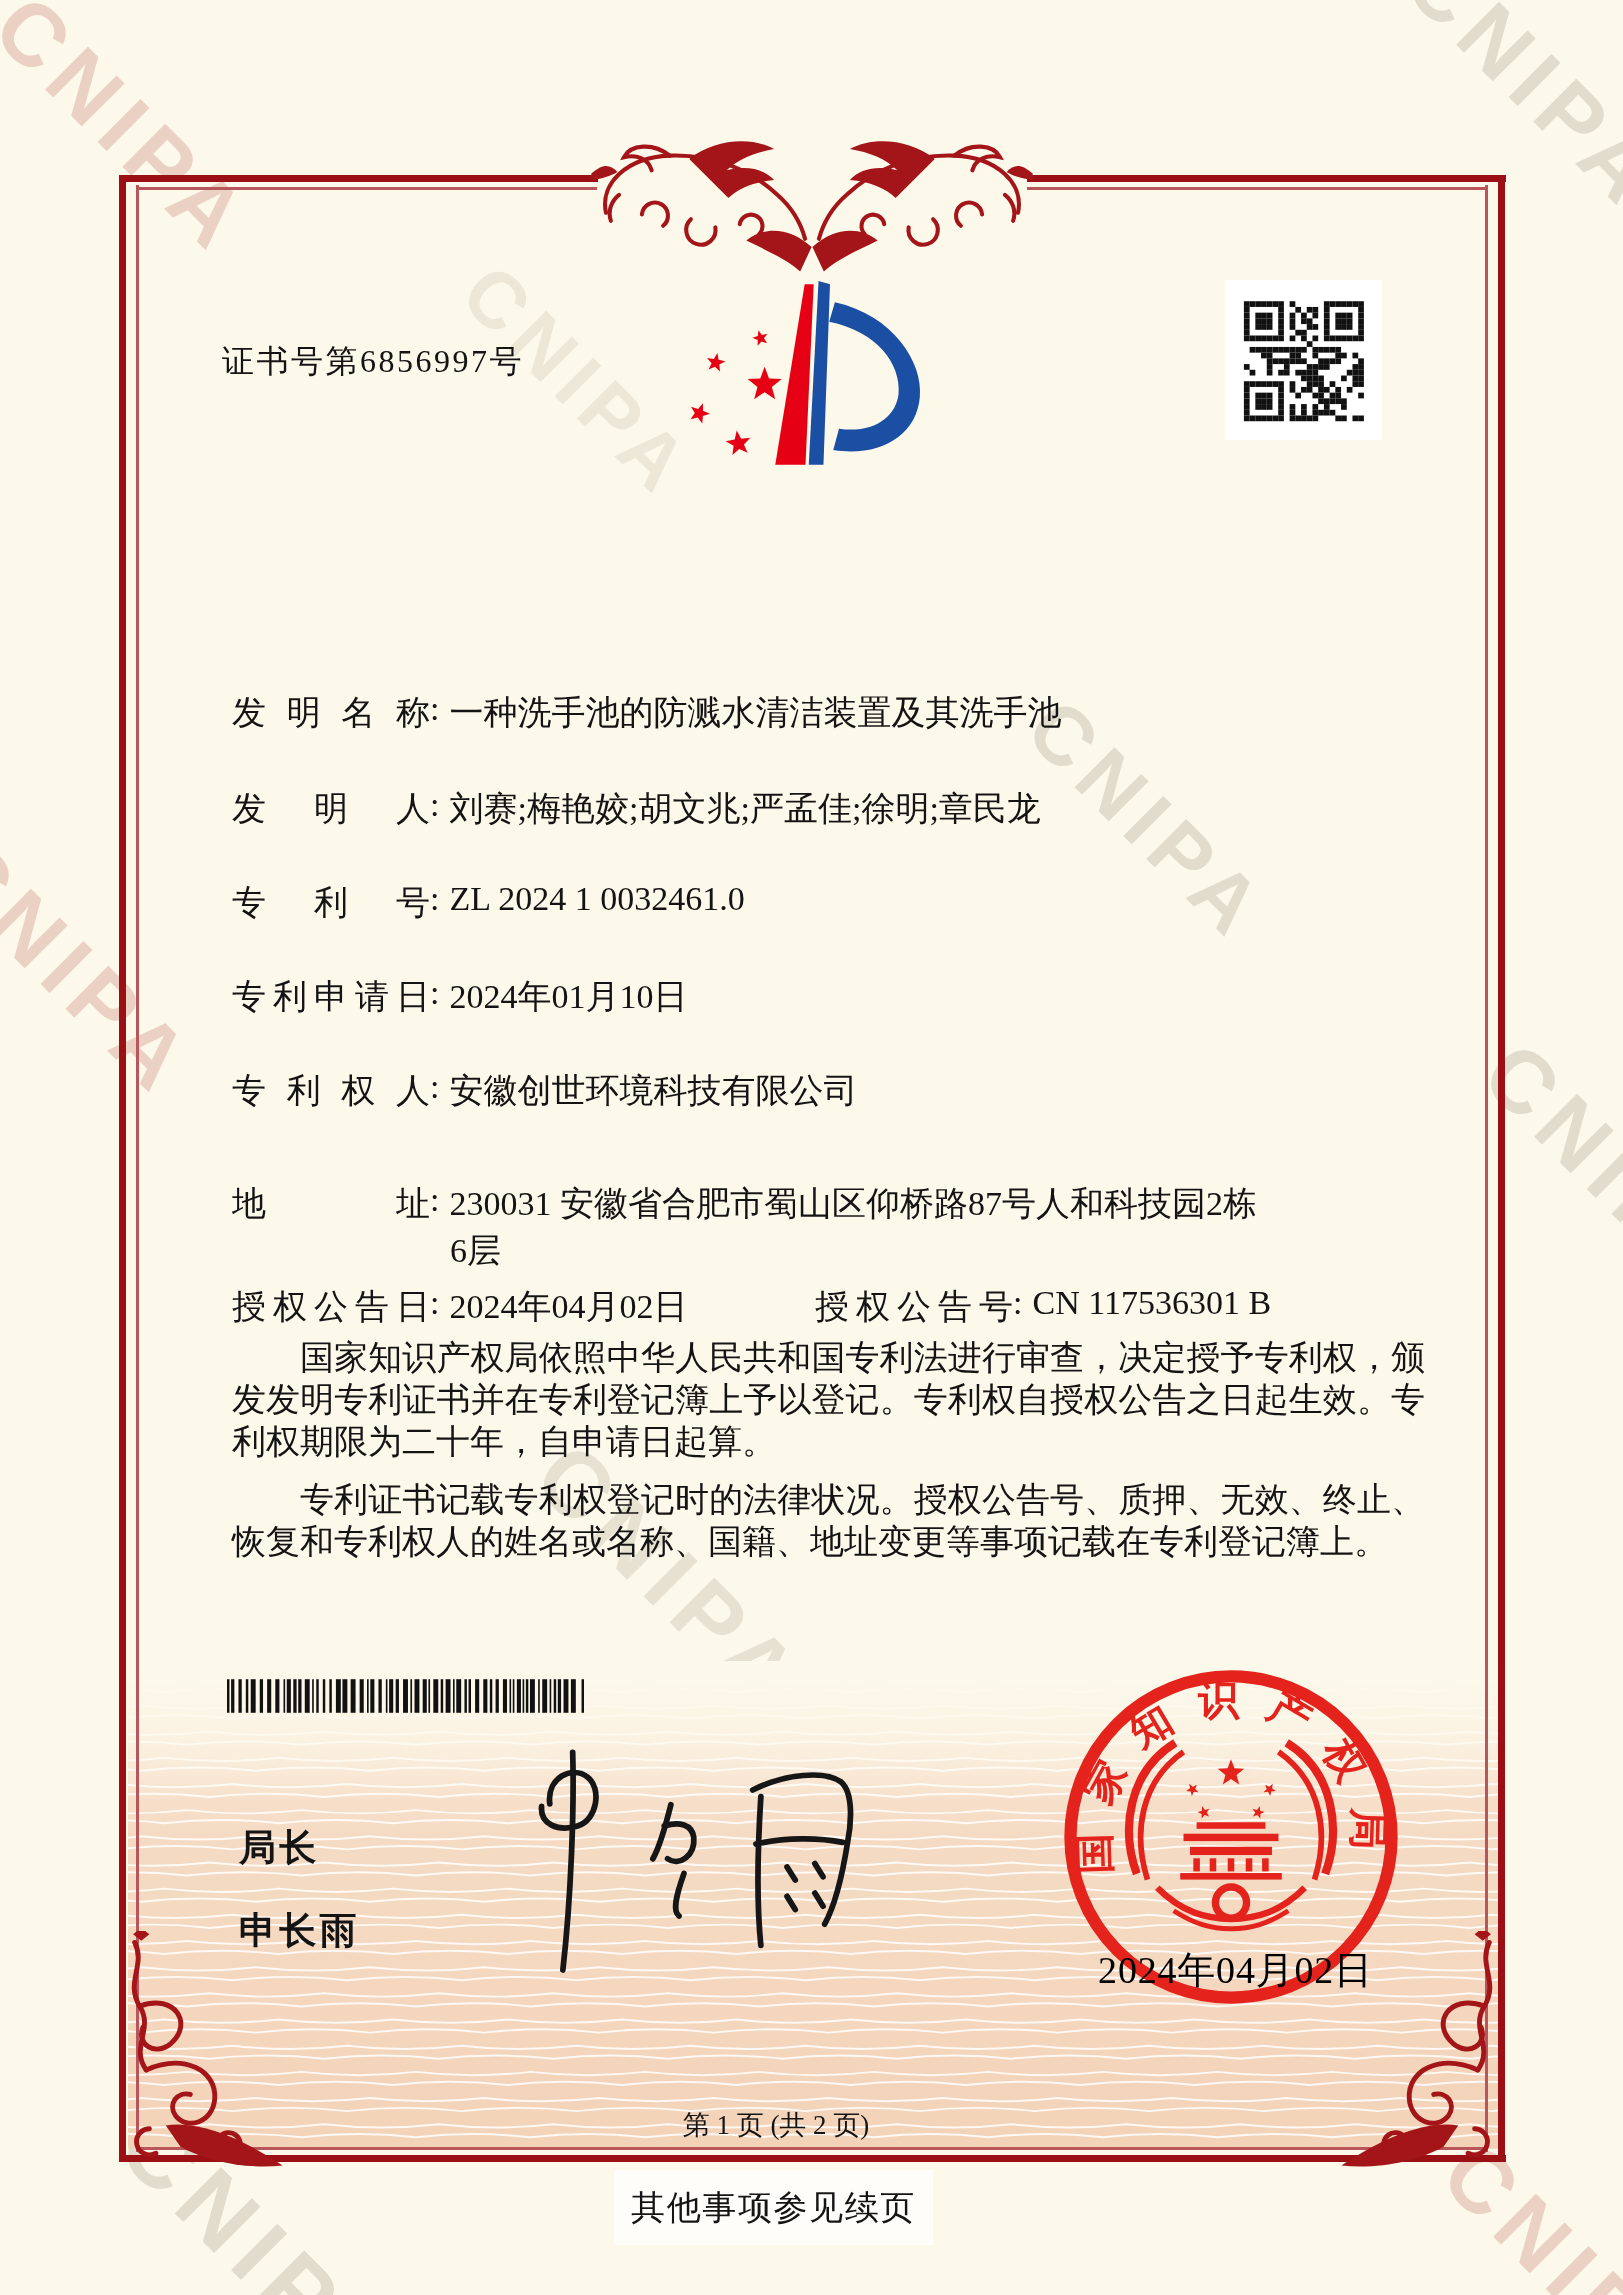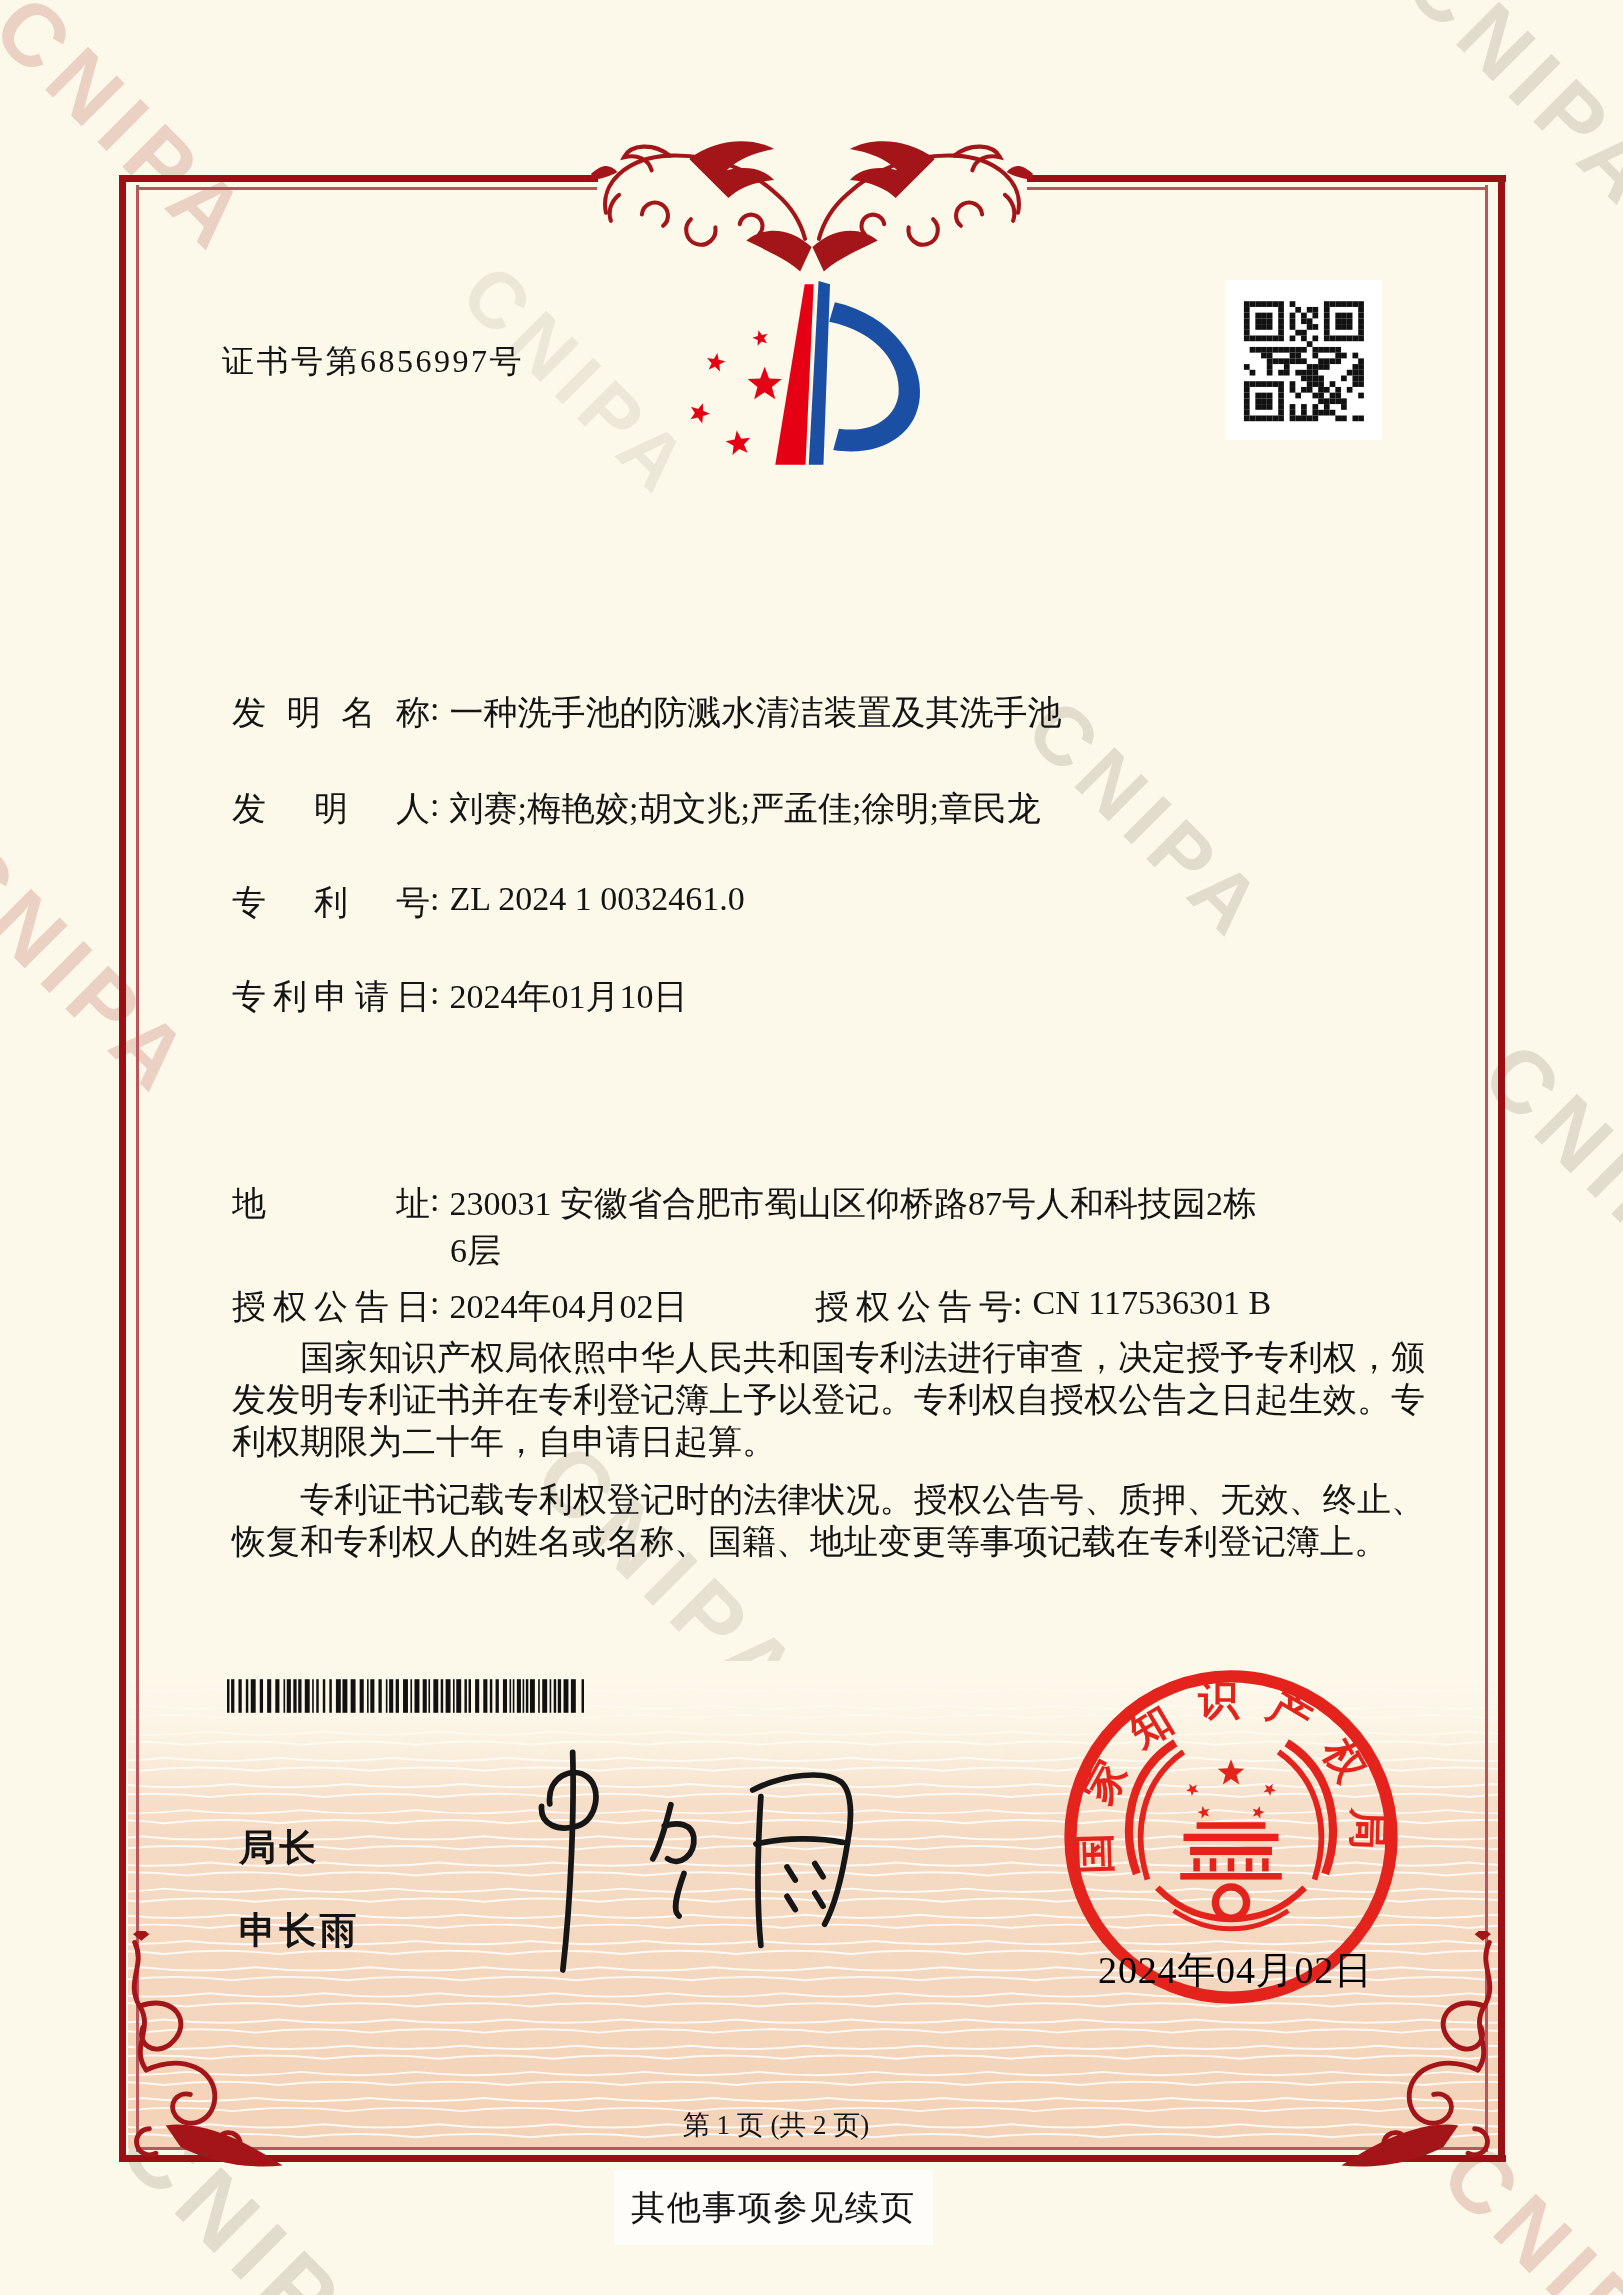--- a/index.html
+++ b/index.html
@@ -418,20 +418,23 @@
   </div>
   <div class="frow" style="top:786px;">
     <span class="flabel">发明人</span><span class="fcolon">:</span><span class="fvalue">刘赛;梅艳姣;胡文兆;严孟佳;徐明;章民龙</span>
   </div>
   <div class="frow" style="top:880px;">
     <span class="flabel">专利号</span><span class="fcolon">:</span><span class="fvalue">ZL 2024 1 0032461.0</span>
   </div>
   <div class="frow" style="top:974px;">
     <span class="flabel">专利申请日</span><span class="fcolon">:</span><span class="fvalue">2024年01月10日</span>
   </div>
+  <div class="frow" style="top:1068px;">
+    <span class="flabel">专利权人</span><span class="fcolon">:</span><span class="fvalue">安徽创世环境科技有限公司</span>
+  </div>
 
   <div class="frow" style="top:1181px;">
     <span class="flabel">地址</span><span class="fcolon">:</span><span class="fvalue">230031 安徽省合肥市蜀山区仰桥路87号人和科技园2栋</span>
   </div>
   <div class="frow" style="top:1228px;left:450px;">
     <span>6层</span>
   </div>
 
   <div class="frow" style="top:1284px;width:1227px;">
     <span class="flabel">授权公告日</span><span class="fcolon">:</span><span class="fvalue">2024年04月02日</span>

